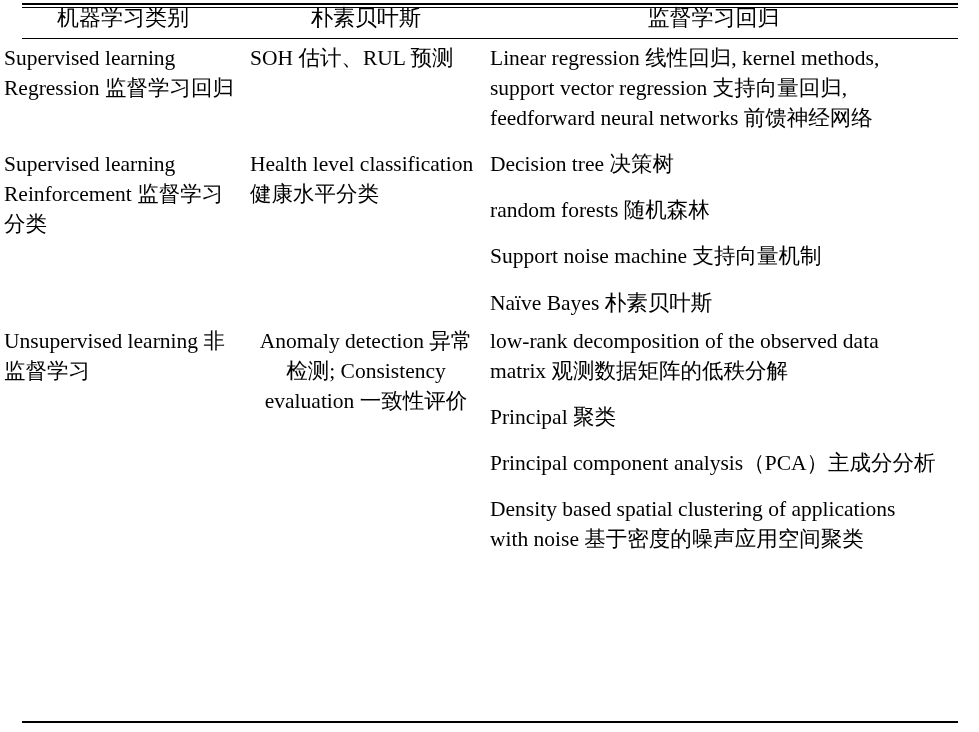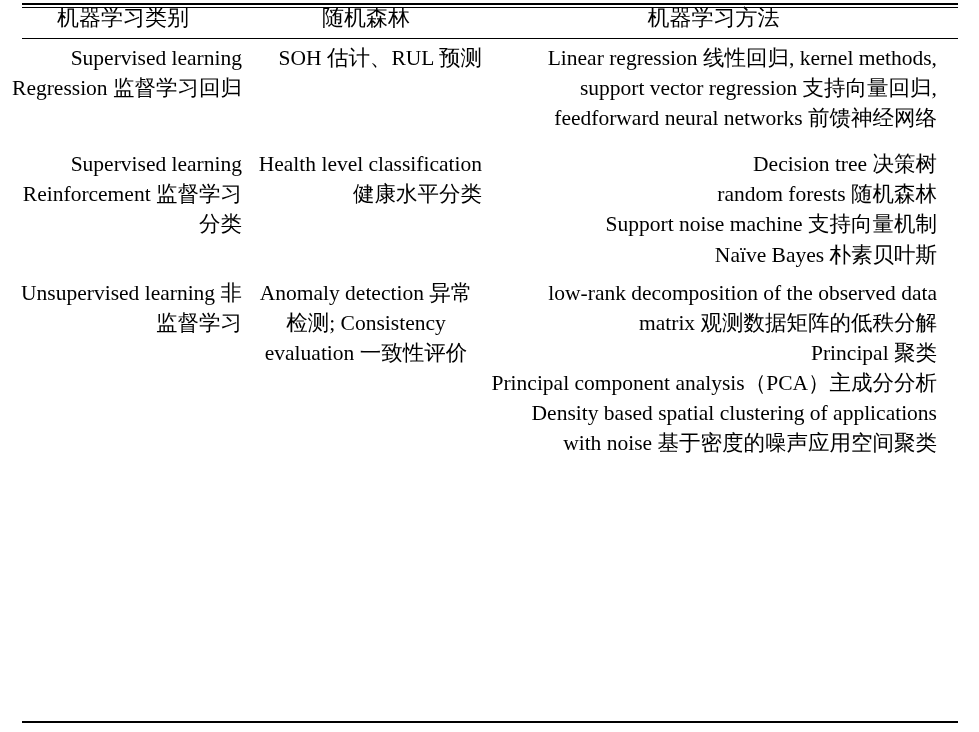--- a/index.html
+++ b/index.html
@@ -72,52 +72,52 @@
   }
   tbody td {
     vertical-align: top;
     padding: 0 4px;
     text-align: center;
   }
   col.c1 { width: 246px; }
   col.c2 { width: 240px; }
   col.c3 { width: 455px; }
   .align-left { text-align: center; }
-  .align-center { text-align: right; }
+  .align-center { text-align: left; }
 
   
   tr.r1 td { padding-top: 7px; }
   tr.r2 td { padding-top: 16px; }
   tr.r3 td { padding-top: 8px; }
   tr.r4 td { padding-top: 12px; }
 
   .blk { margin: 0; }
-  .blk + .blk { margin-top: 0; }
+  .blk + .blk { margin-top: 16px; }
 </style>
 </head>
 <body>
 
 <div class="page">
 
   <div class="rule-top-thick"></div>
   <div class="rule-top-thin"></div>
   <div class="rule-header"></div>
   <div class="rule-bottom"></div>
 
   <table class="ml-table">
     <colgroup>
       <col class="c1">
       <col class="c2">
       <col class="c3">
     </colgroup>
     <thead>
       <tr>
         <th>机器学习类别</th>
-        <th>随机森林</th>
-        <th>机器学习方法</th>
+        <th>朴素贝叶斯</th>
+        <th>监督学习回归</th>
       </tr>
     </thead>
     <tbody>
 
       <tr class="r1">
         <td class="align-center">Supervised learning Regression 监督学习回归</td>
         <td class="align-center">SOH 估计、RUL 预测</td>
         <td class="align-center">
           <div class="blk">Linear regression 线性回归, kernel methods, support vector regression 支持向量回归, feedforward neural networks 前馈神经网络</div>
         </td>

